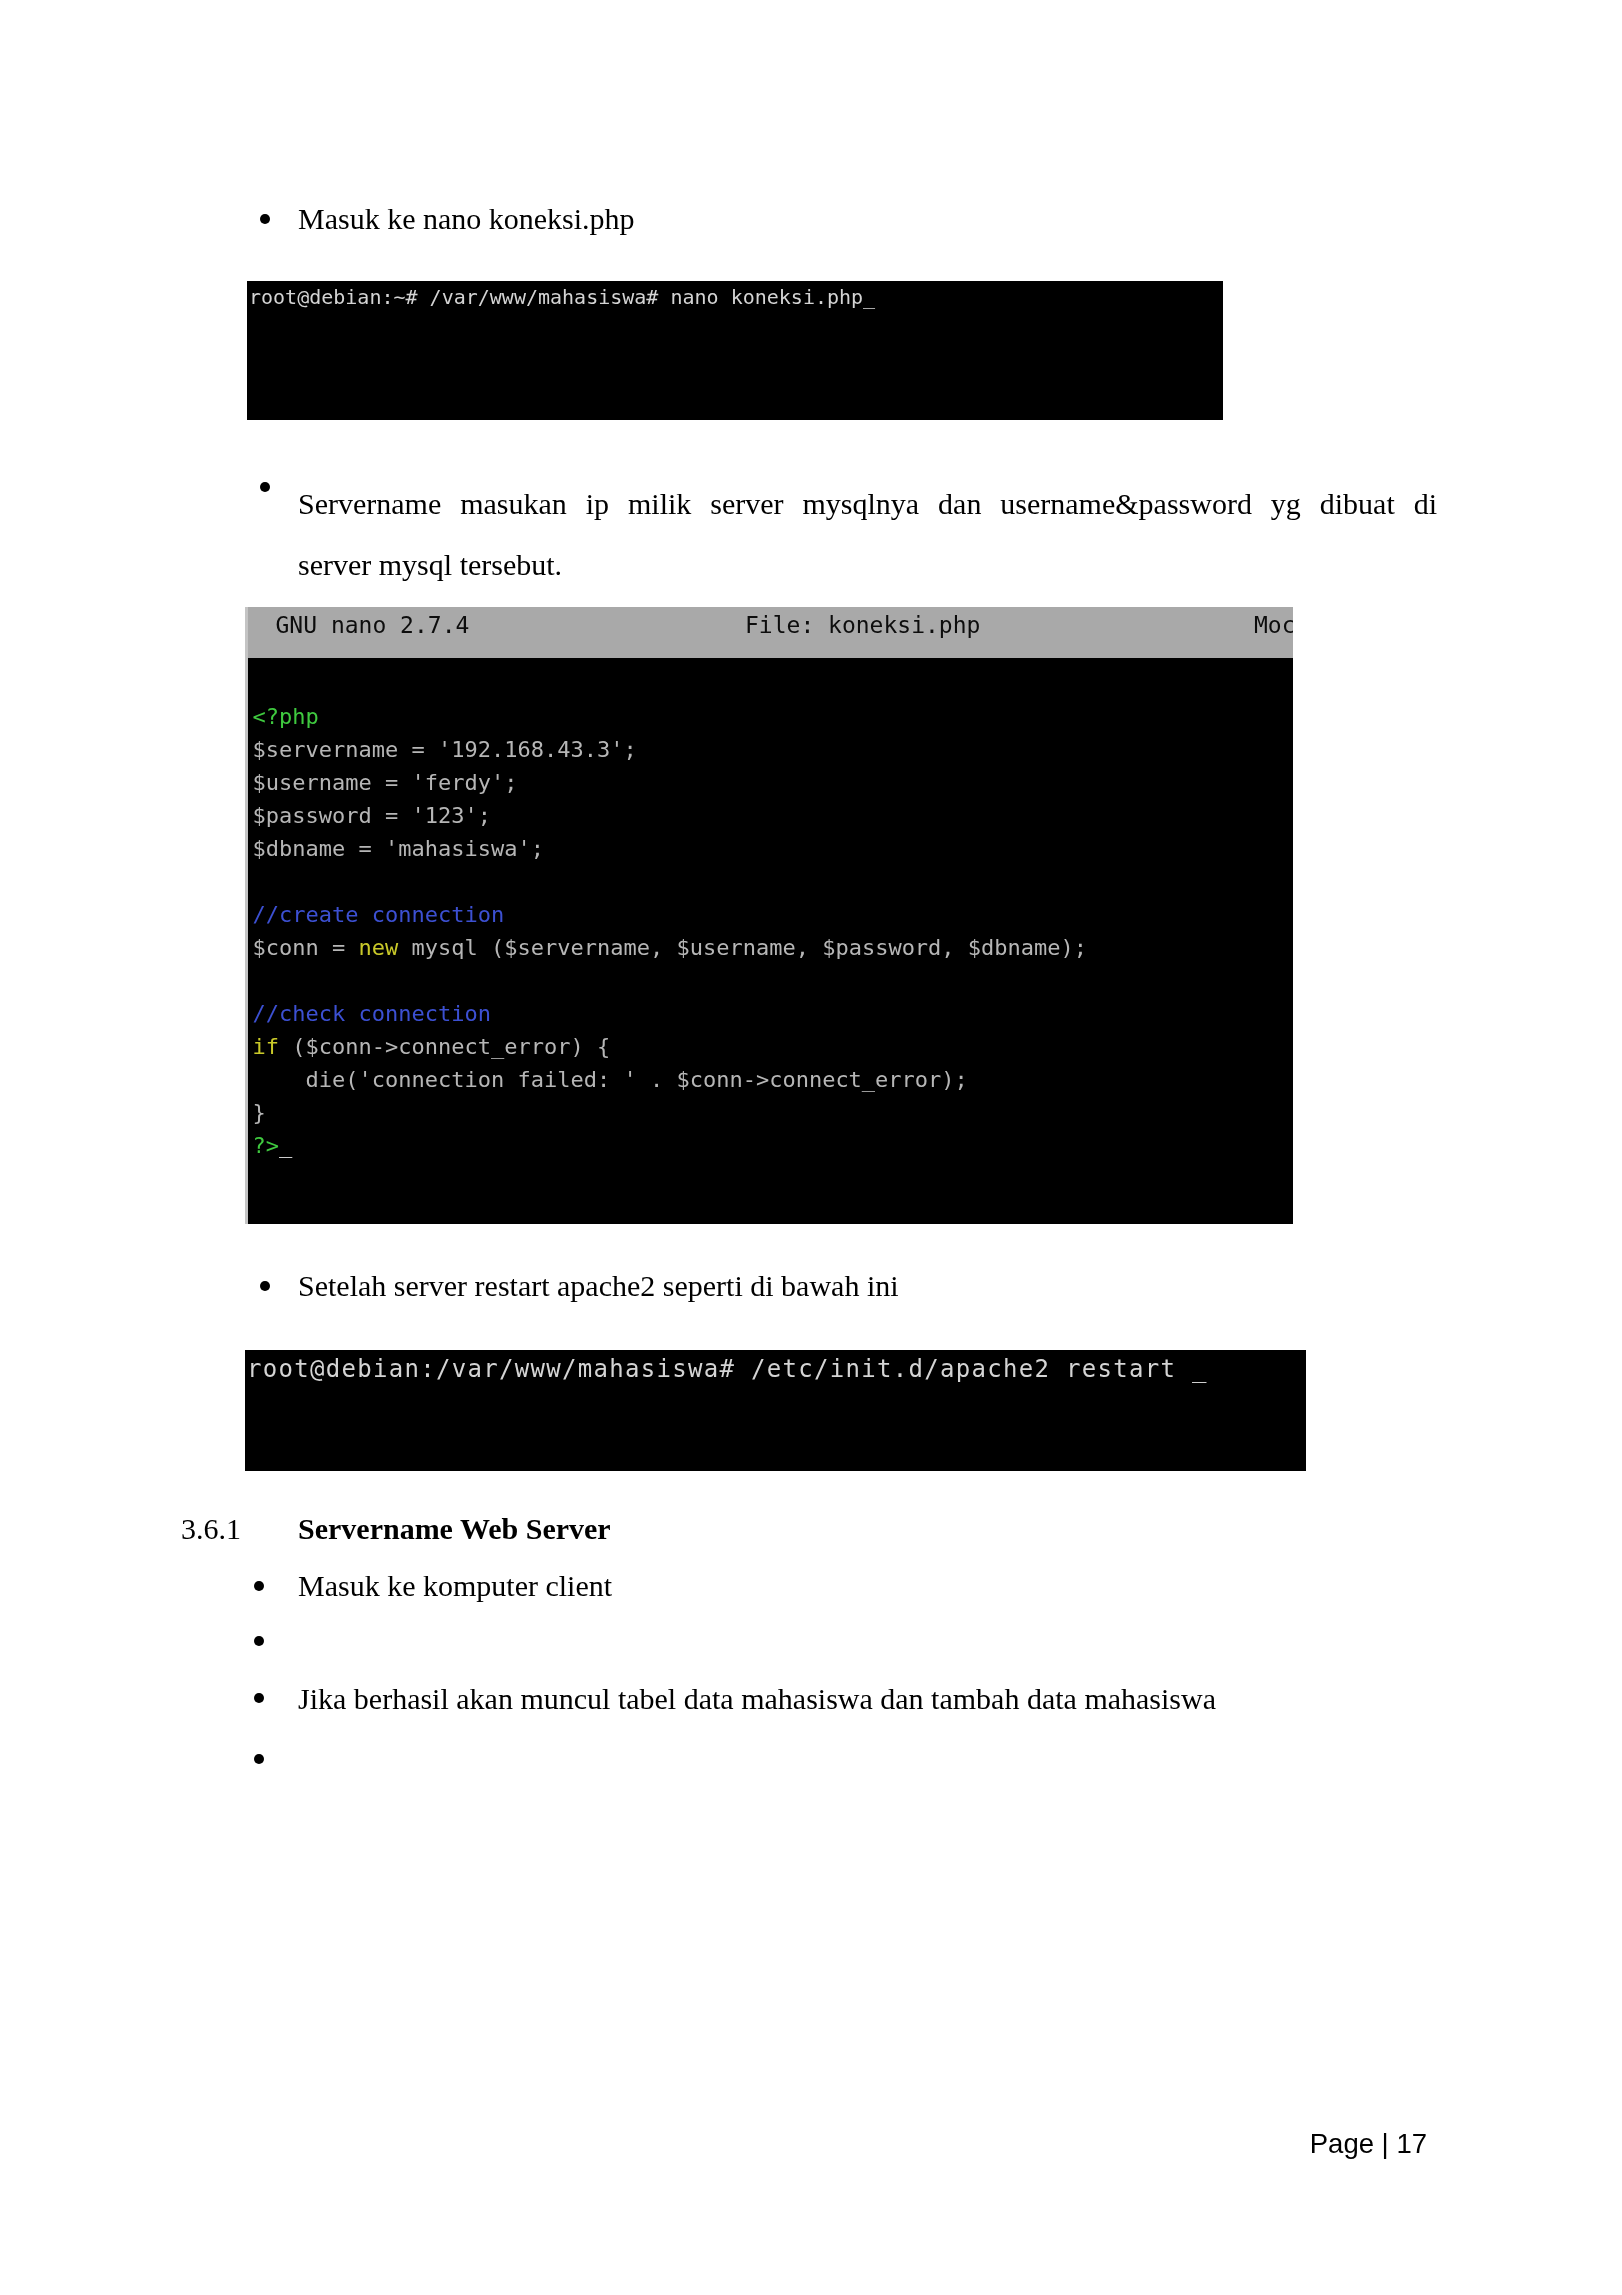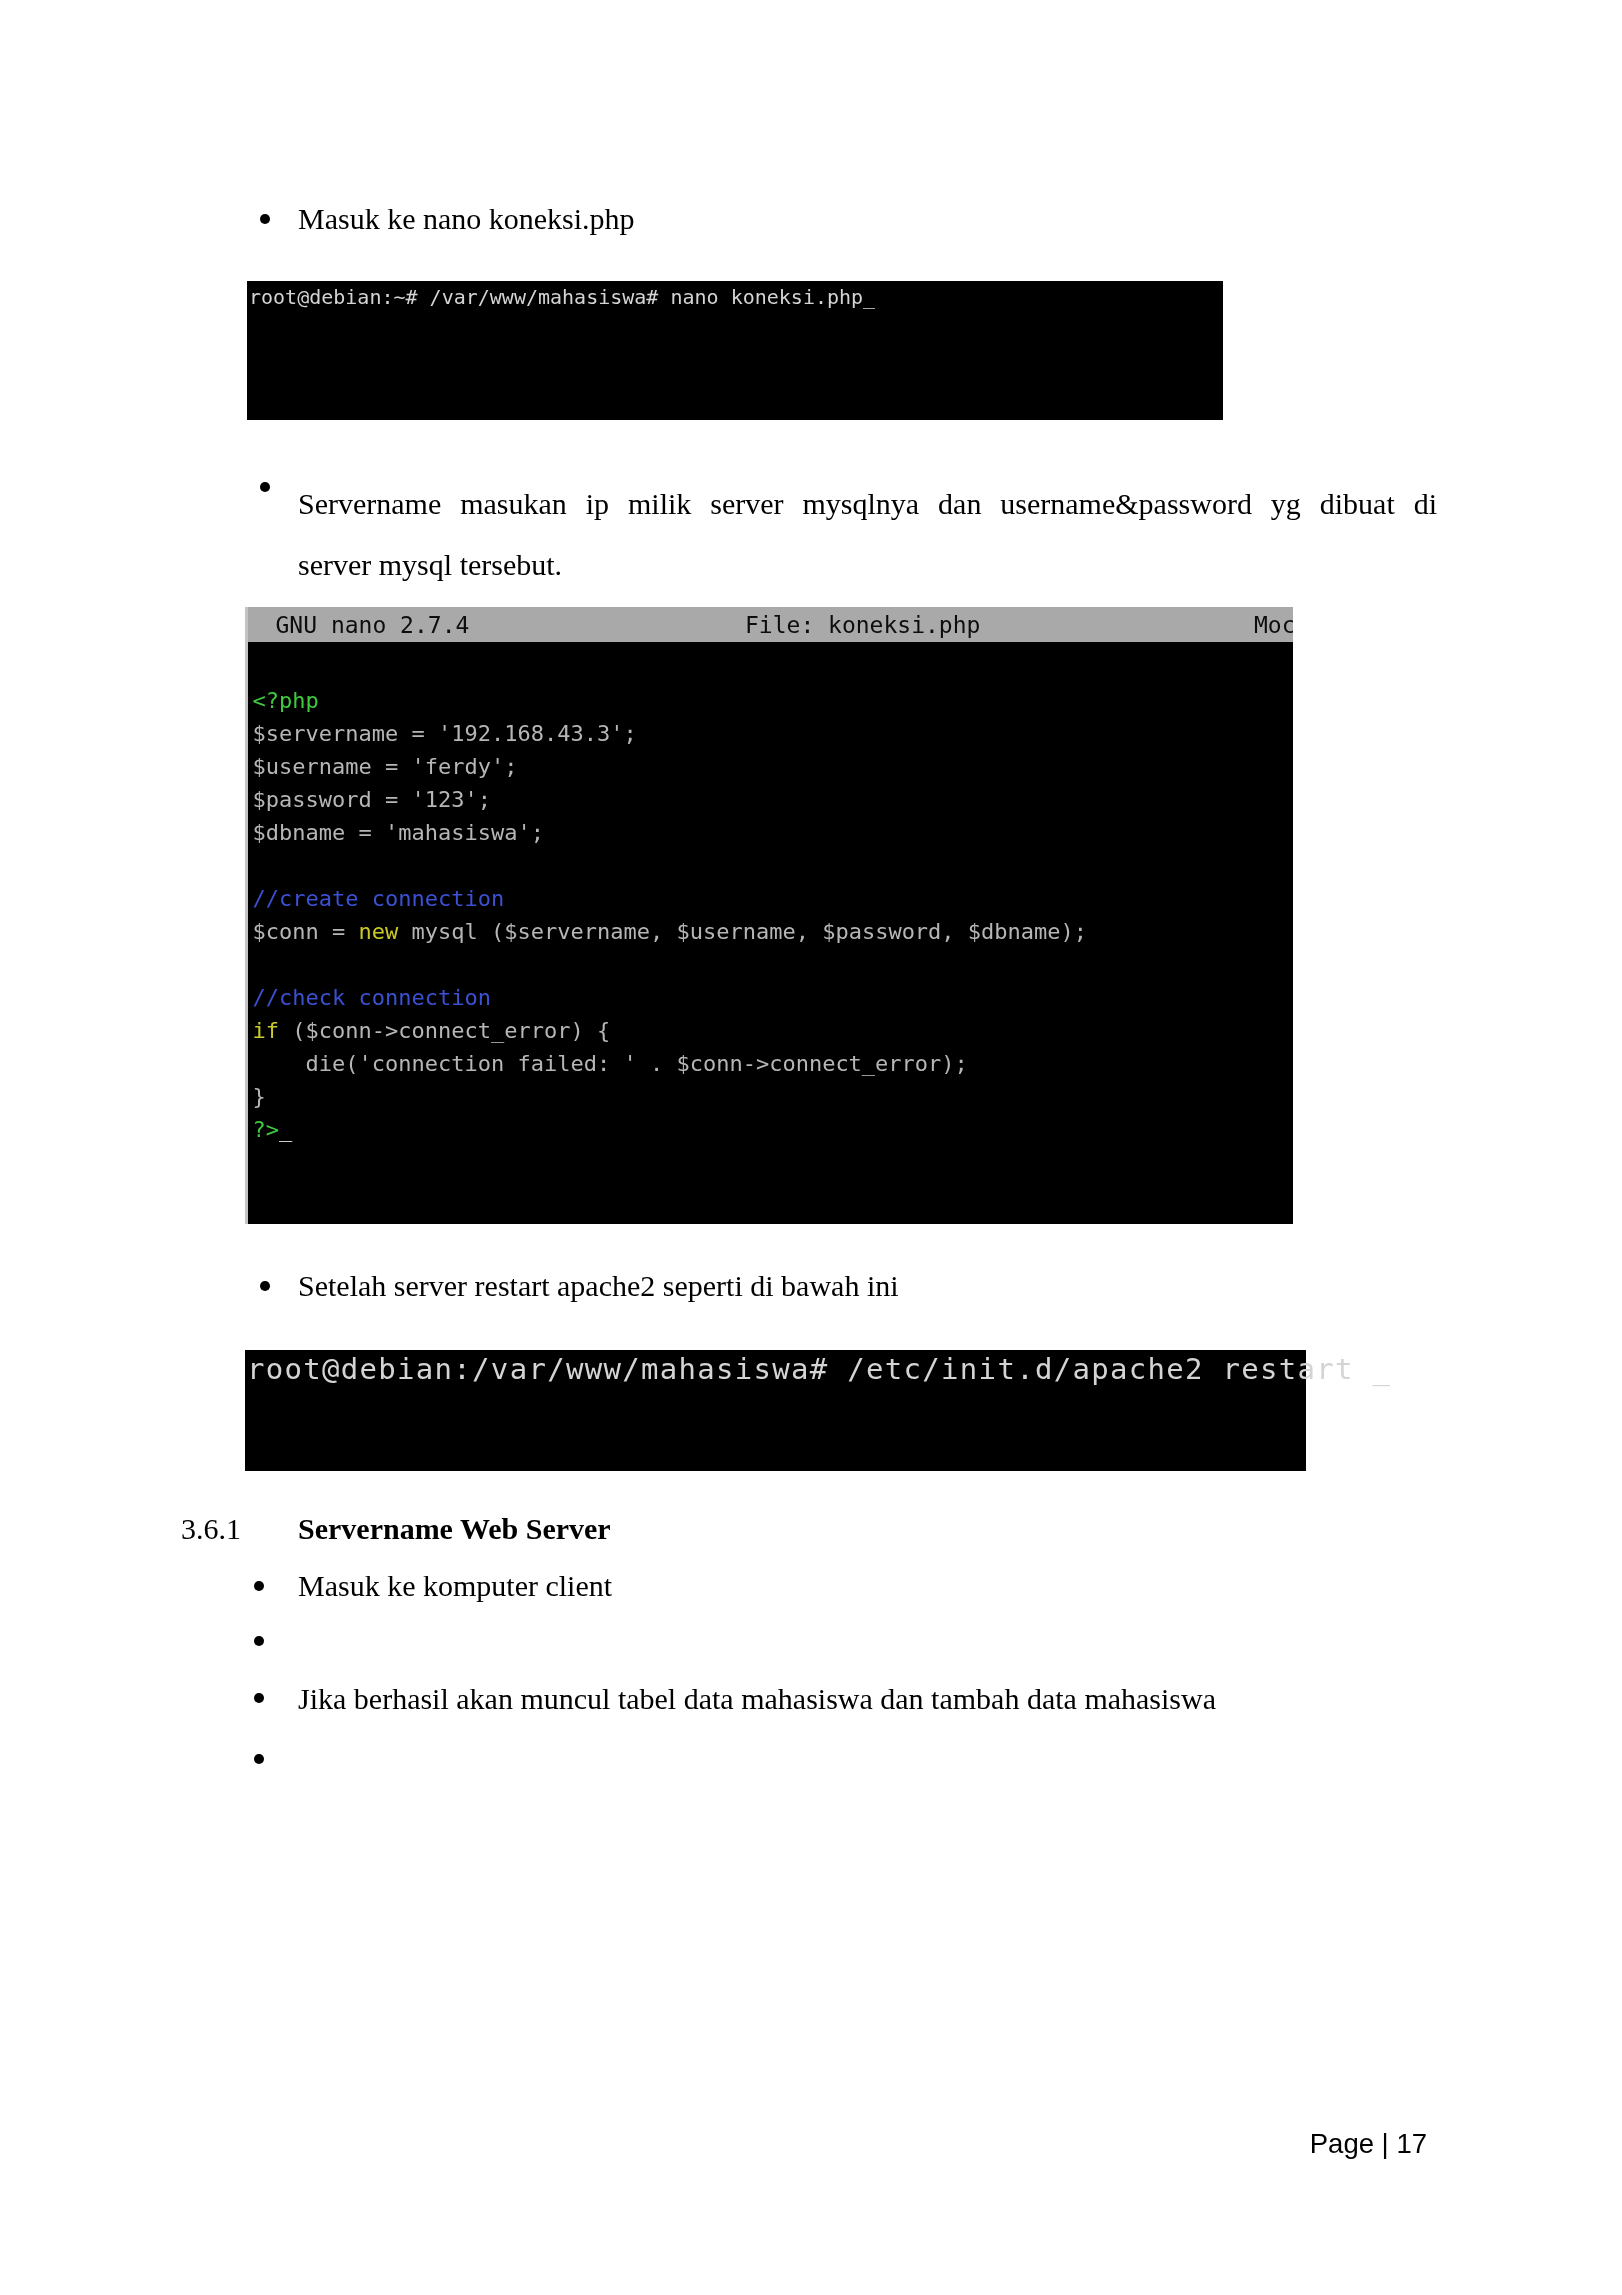--- a/index.html
+++ b/index.html
@@ -34,32 +34,32 @@
     background:#000000;
     box-sizing:border-box;
   }
   .term pre{
     margin:0;
     font-family:"DejaVu Sans Mono", monospace;
     color:#d4d4d4;
     white-space:pre;
   }
   .term1 pre{font-size:20px;line-height:25px;padding:3.9px 0 0 2px;}
-  .term2 pre{font-size:29px;line-height:29px;letter-spacing:1.3px;padding:5.2px 0 0 2px;}
+  .term2 pre{font-size:24px;line-height:29px;letter-spacing:1.3px;padding:5.2px 0 0 2px;}
   .editor{
     position:absolute;
     left:245px;top:607px;
     width:1048px;height:617px;
     background:#000000;
     box-sizing:border-box;
     border-left:3.3px solid #c4c4c4;
   }
   .nano-header{
     position:relative;
-    width:100%;height:35px;
+    width:100%;height:51px;
     background:#a9a9a9;
     overflow:hidden;
     font-family:"DejaVu Sans Mono", monospace;
     font-size:23px;
     color:#0d0d0d;
   }
   .nano-header span{position:absolute;top:5.2px;white-space:pre;}
   .nh-left{left:27.5px;}
   .nh-file{left:497px;}
   .nh-right{left:1006px;}

